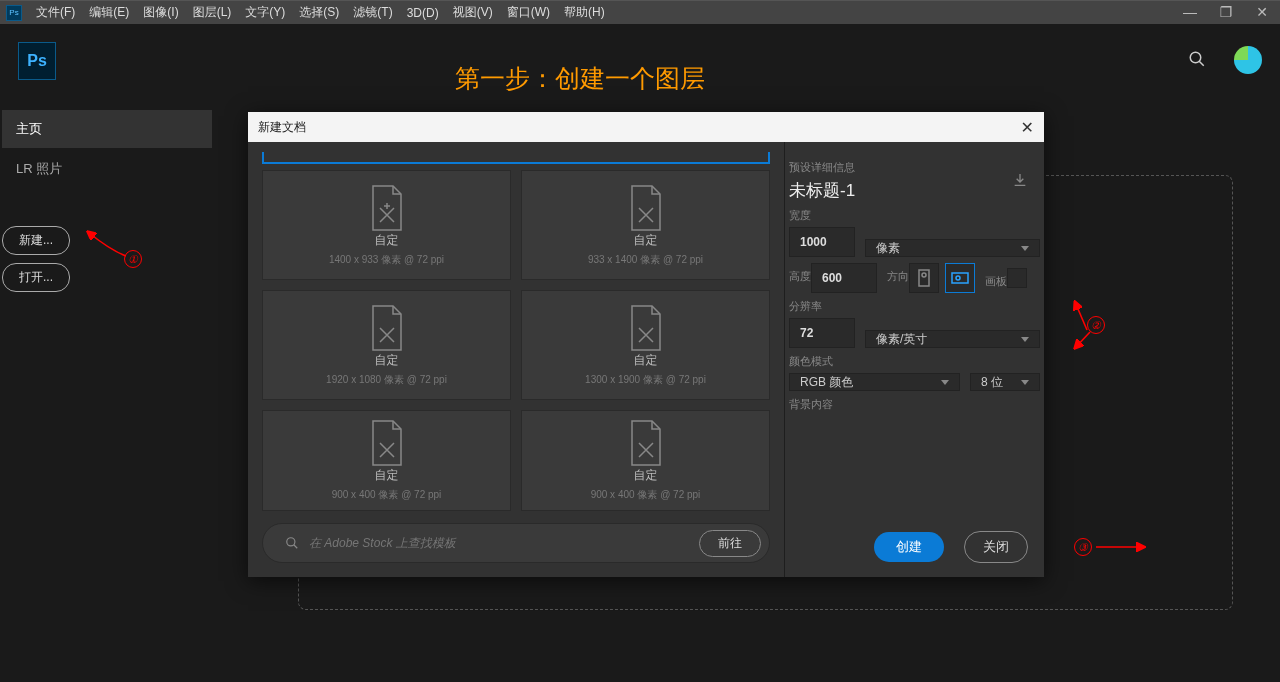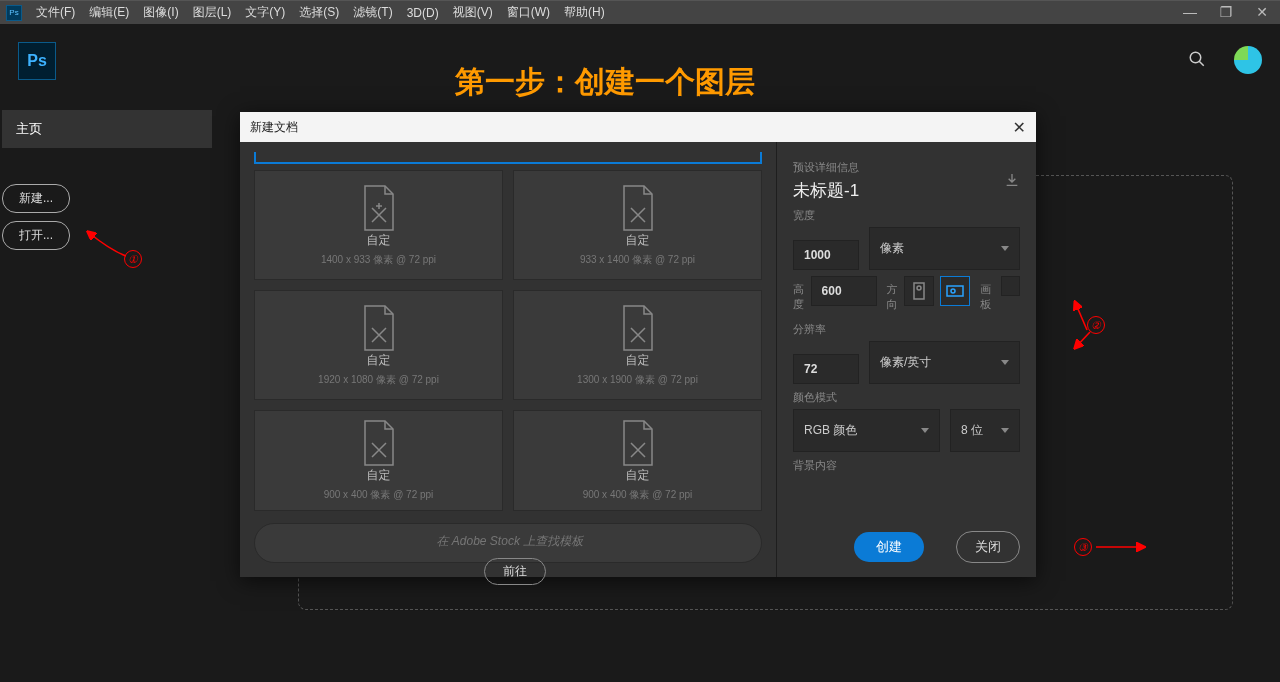--- a/index.html
+++ b/index.html
@@ -13,78 +13,78 @@
 .winctrl div { width:36px; display:flex; align-items:center; justify-content:center; color:#bbb; font-size:14px; }
 
 
 .header2 { height:72px; background:#1a1a1a; position:relative; }
 .ps-logo { position:absolute; left:18px; top:18px; width:38px; height:38px; background:#001e30; color:#3db2ff; display:flex; align-items:center; justify-content:center; font-weight:bold; font-size:16px; border:1px solid #0a5a8a; }
 .hdr-right { position:absolute; right:18px; top:22px; display:flex; align-items:center; gap:28px; }
 .search-ic svg { width:18px; height:18px; }
 .avatar { width:28px; height:28px; border-radius:50%; background:conic-gradient(#2ec4e6 0 75%, #7ed957 75% 100%); }
 
 
-.orange-hint { position:absolute; left:455px; top:62px; color:#ff9a00; font-size:30px; font-weight:bold; }
+.orange-hint { position:absolute; left:455px; top:62px; color:#ff9a00; font-size:25px; font-weight:normal; }
 
 
 .leftpanel { position:absolute; left:2px; top:110px; width:210px; }
 .lp-tab { background:#333; padding:10px 14px; color:#fff; font-size:13px; }
 .lp-row { padding:12px 14px; color:#aaa; font-size:13px; }
 .pill { border:1.5px solid #aaa; border-radius:14px; padding:5px 16px; color:#ddd; font-size:12px; display:inline-block; margin:4px 0; cursor:pointer; }
 
 
 .anno-circ { position:absolute; width:18px; height:18px; border:1.5px solid red; border-radius:50%; color:red; font-size:11px; display:flex; align-items:center; justify-content:center; font-style:italic; }
 .anno-arrow { position:absolute; stroke:red; fill:red; }
 
 
 .droparea { position:absolute; left:298px; top:175px; width:935px; height:435px; border:1px dashed #555; border-radius:8px; }
 
 
-.modal { position:absolute; left:240px; top:112px; width:796px; height:465px; background:#323232; box-shadow:0 4px 20px rgba(0,0,0,.6); display:flex; flex-direction:column; }
+.modal { position:absolute; left:248px; top:112px; width:796px; height:465px; background:#323232; box-shadow:0 4px 20px rgba(0,0,0,.6); display:flex; flex-direction:column; }
 .modal-titlebar { height:30px; background:#f4f4f4; display:flex; align-items:center; justify-content:space-between; padding:0 10px; color:#222; font-size:12px; }
 .modal-titlebar .x { font-size:16px; cursor:pointer; color:#333; }
 
 
 .mtabs { height:44px; background:#252525; display:flex; align-items:center; padding:0 28px; gap:26px; color:#999; font-size:13px; }
 .mtab { padding:11px 2px; cursor:pointer; display:flex; align-items:center; gap:6px; }
 .mtab.active { color:#fff; border-bottom:3px solid #fff; }
 .vsep { width:1px; height:20px; background:#444; }
 
 
 .mbody { flex:1; display:flex; min-height:0; }
 .mleft { flex:1; padding:10px 14px 14px 14px; display:flex; flex-direction:column; }
-.mright { width:260px; background:#323232; border-left:1px solid #1e1e1e; padding:12px 16px; position:relative; }
+.mright { width:260px; background:#323232; border-left:1px solid #1e1e1e; padding:12px 4px; position:relative; }
 
 
 .pgrid { flex:1; display:grid; grid-template-columns:repeat(2,1fr); grid-template-rows:repeat(2,1fr); gap:10px; overflow:hidden; }
 .pcard { background:#3a3a3a; border:1px solid #2a2a2a; display:flex; flex-direction:column; align-items:center; justify-content:center; cursor:pointer; padding:8px; }
 .pcard .nm { color:#bbb; font-size:12px; margin-bottom:4px; }
 .pcard .dm { color:#777; font-size:10px; }
 .topstrip { height:12px; border:2px solid #0b7bd6; border-top:none; margin-bottom:6px; }
 
 
-.stockbar { margin-top:12px; height:40px; background:#3a3a3a; border:1px solid #2a2a2a; border-radius:20px; display:flex; align-items:center; padding:0 8px 0 22px; gap:10px;flex-direction:column; }
+.stockbar { margin-top:12px; height:40px; background:#3a3a3a; border:1px solid #2a2a2a; border-radius:20px; display:flex; align-items:center; padding:0 8px 0 22px; gap:10px; }
 .stockbar input { flex:1; background:transparent; border:none; outline:none; color:#aaa; font-size:12px; font-style:italic; }
 .gobtn { border:1.5px solid #888; border-radius:14px; padding:4px 18px; color:#ddd; font-size:12px; cursor:pointer; }
 
 
 .rlabel { color:#888; font-size:11px; margin:6px 0 4px; }
 .rtitle { color:#eee; font-size:17px; margin-bottom:4px; }
 .rinput { background:#2a2a2a; border:1px solid #222; height:30px; color:#ddd; font-size:12px; padding:0 10px; width:66px;font-weight:bold; }
-.rselect { background:#2a2a2a; border:1px solid #222; height:43px; color:#ccc; font-size:12px; padding:0 10px; display:flex; align-items:center; justify-content:space-between; cursor:pointer; }
+.rselect { background:#2a2a2a; border:1px solid #222; height:18px; color:#ccc; font-size:12px; padding:0 10px; display:flex; align-items:center; justify-content:space-between; cursor:pointer; }
 .rrow { display:flex; gap:10px; align-items:flex-end; margin-bottom:6px; }
 .rcol { display:flex; flex-direction:row; }
 .orient { width:30px; height:30px; background:#2a2a2a; border:1px solid #222; display:flex; align-items:center; justify-content:center; cursor:pointer; }
 .orient.active { border:1px solid #0b7bd6; }
 .chk { width:20px; height:20px; background:#2a2a2a; border:1px solid #222; }
 .caret { width:0;height:0;border-left:4px solid transparent;border-right:4px solid transparent;border-top:5px solid #888; }
 .dlbtn { position:absolute; right:16px; top:30px; color:#888; }
 
 
-.mfoot { position:absolute; bottom:14px; right:16px; display:flex; gap:32px; align-items:center; }
+.mfoot { position:absolute; bottom:14px; right:16px; display:flex; gap:20px; align-items:center; }
 .btn-blue { background:#0b7bd6; color:#fff; border-radius:16px; padding:6px 22px; font-size:13px; cursor:pointer; }
 .btn-out { border:1.5px solid #888; color:#ddd; border-radius:16px; padding:6px 18px; font-size:13px; cursor:pointer; }
 
 
 .file-ic { width:40px; height:48px; }
 </style>
 </head>
 <body>
 
 <div class="menubar">
@@ -117,20 +117,21 @@
         </svg>
     </div>
     <div class="avatar"></div>
   </div>
 </div>
 
 <div class="orange-hint">第一步：创建一个图层</div>
 
 <div class="leftpanel">
   <div class="lp-tab">主页</div>
+  <div class="lp-row">LR 照片</div>
   <div style="height:32px"></div>
   <div class="pill">新建...</div><br>
   <div class="pill">打开...</div>
 </div>
 
 <div class="droparea"></div>
 
 <svg class="anno-arrow" style="left:82px; top:228px;" width="50" height="34">
     <defs>
       <marker id="ah1" markerWidth="6" markerHeight="6" refX="5" refY="3" orient="auto">

